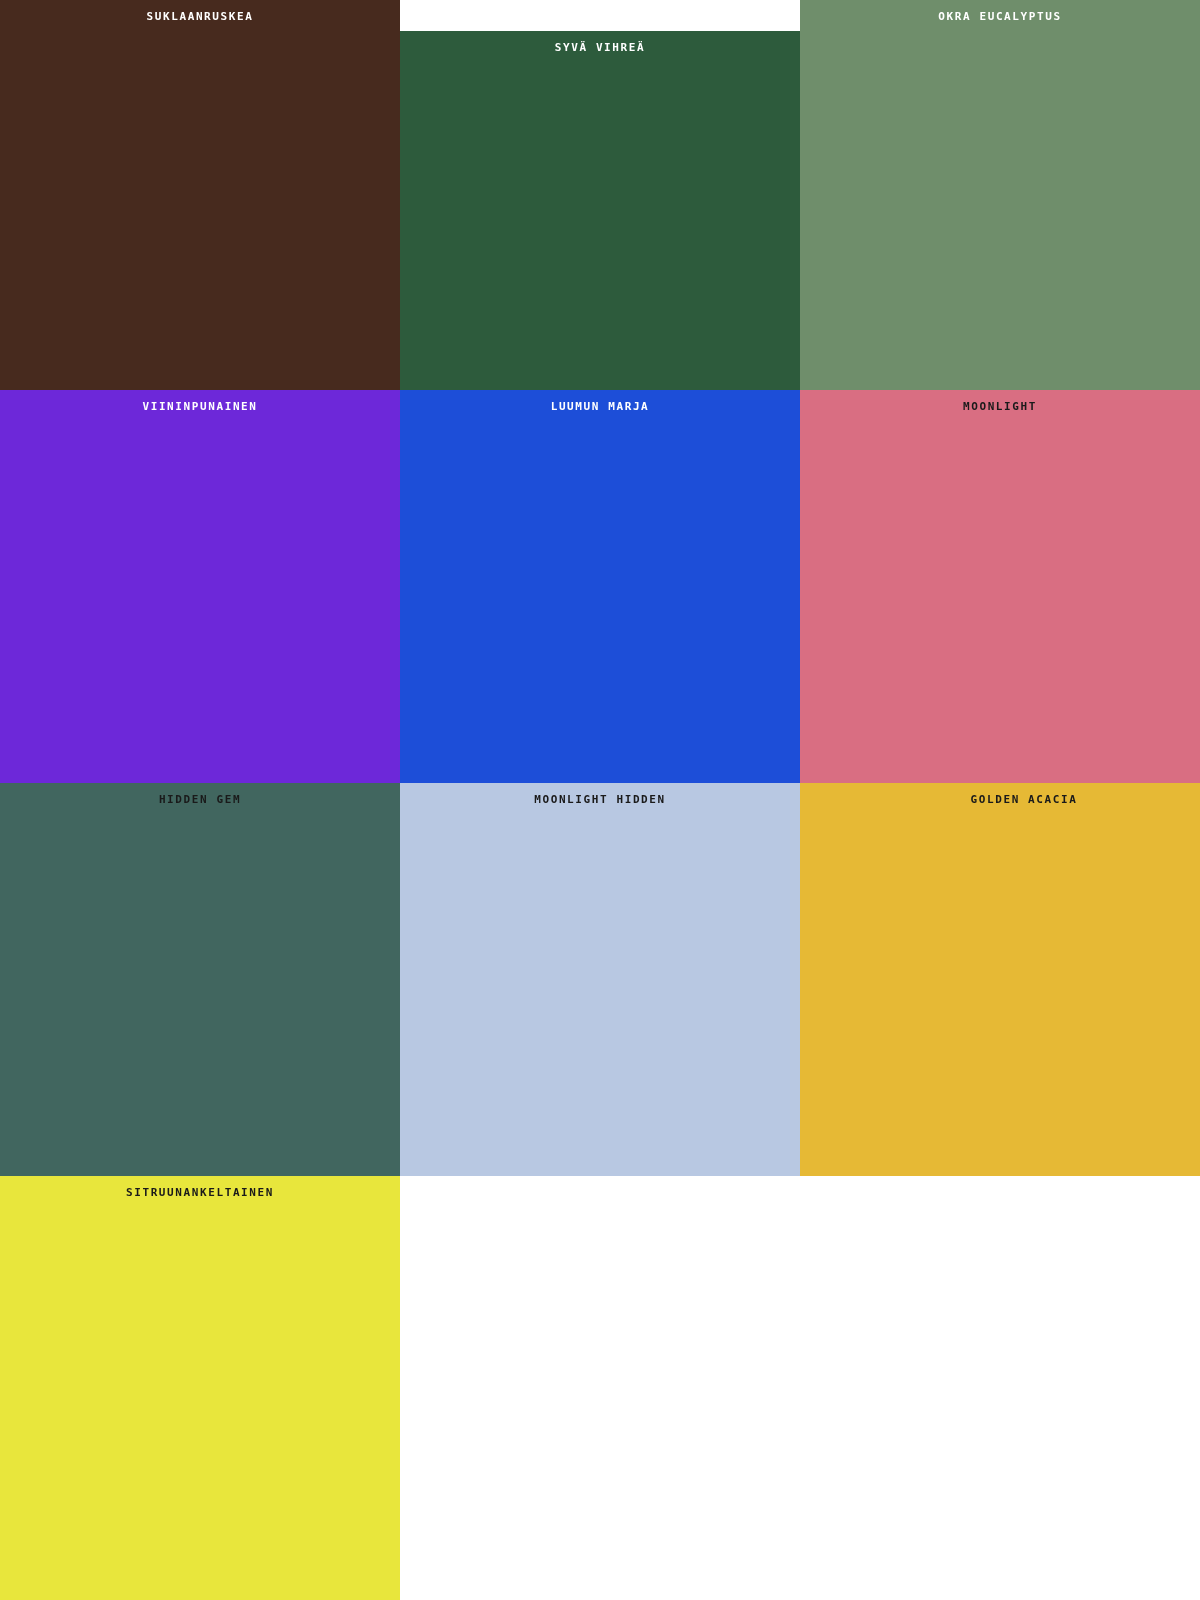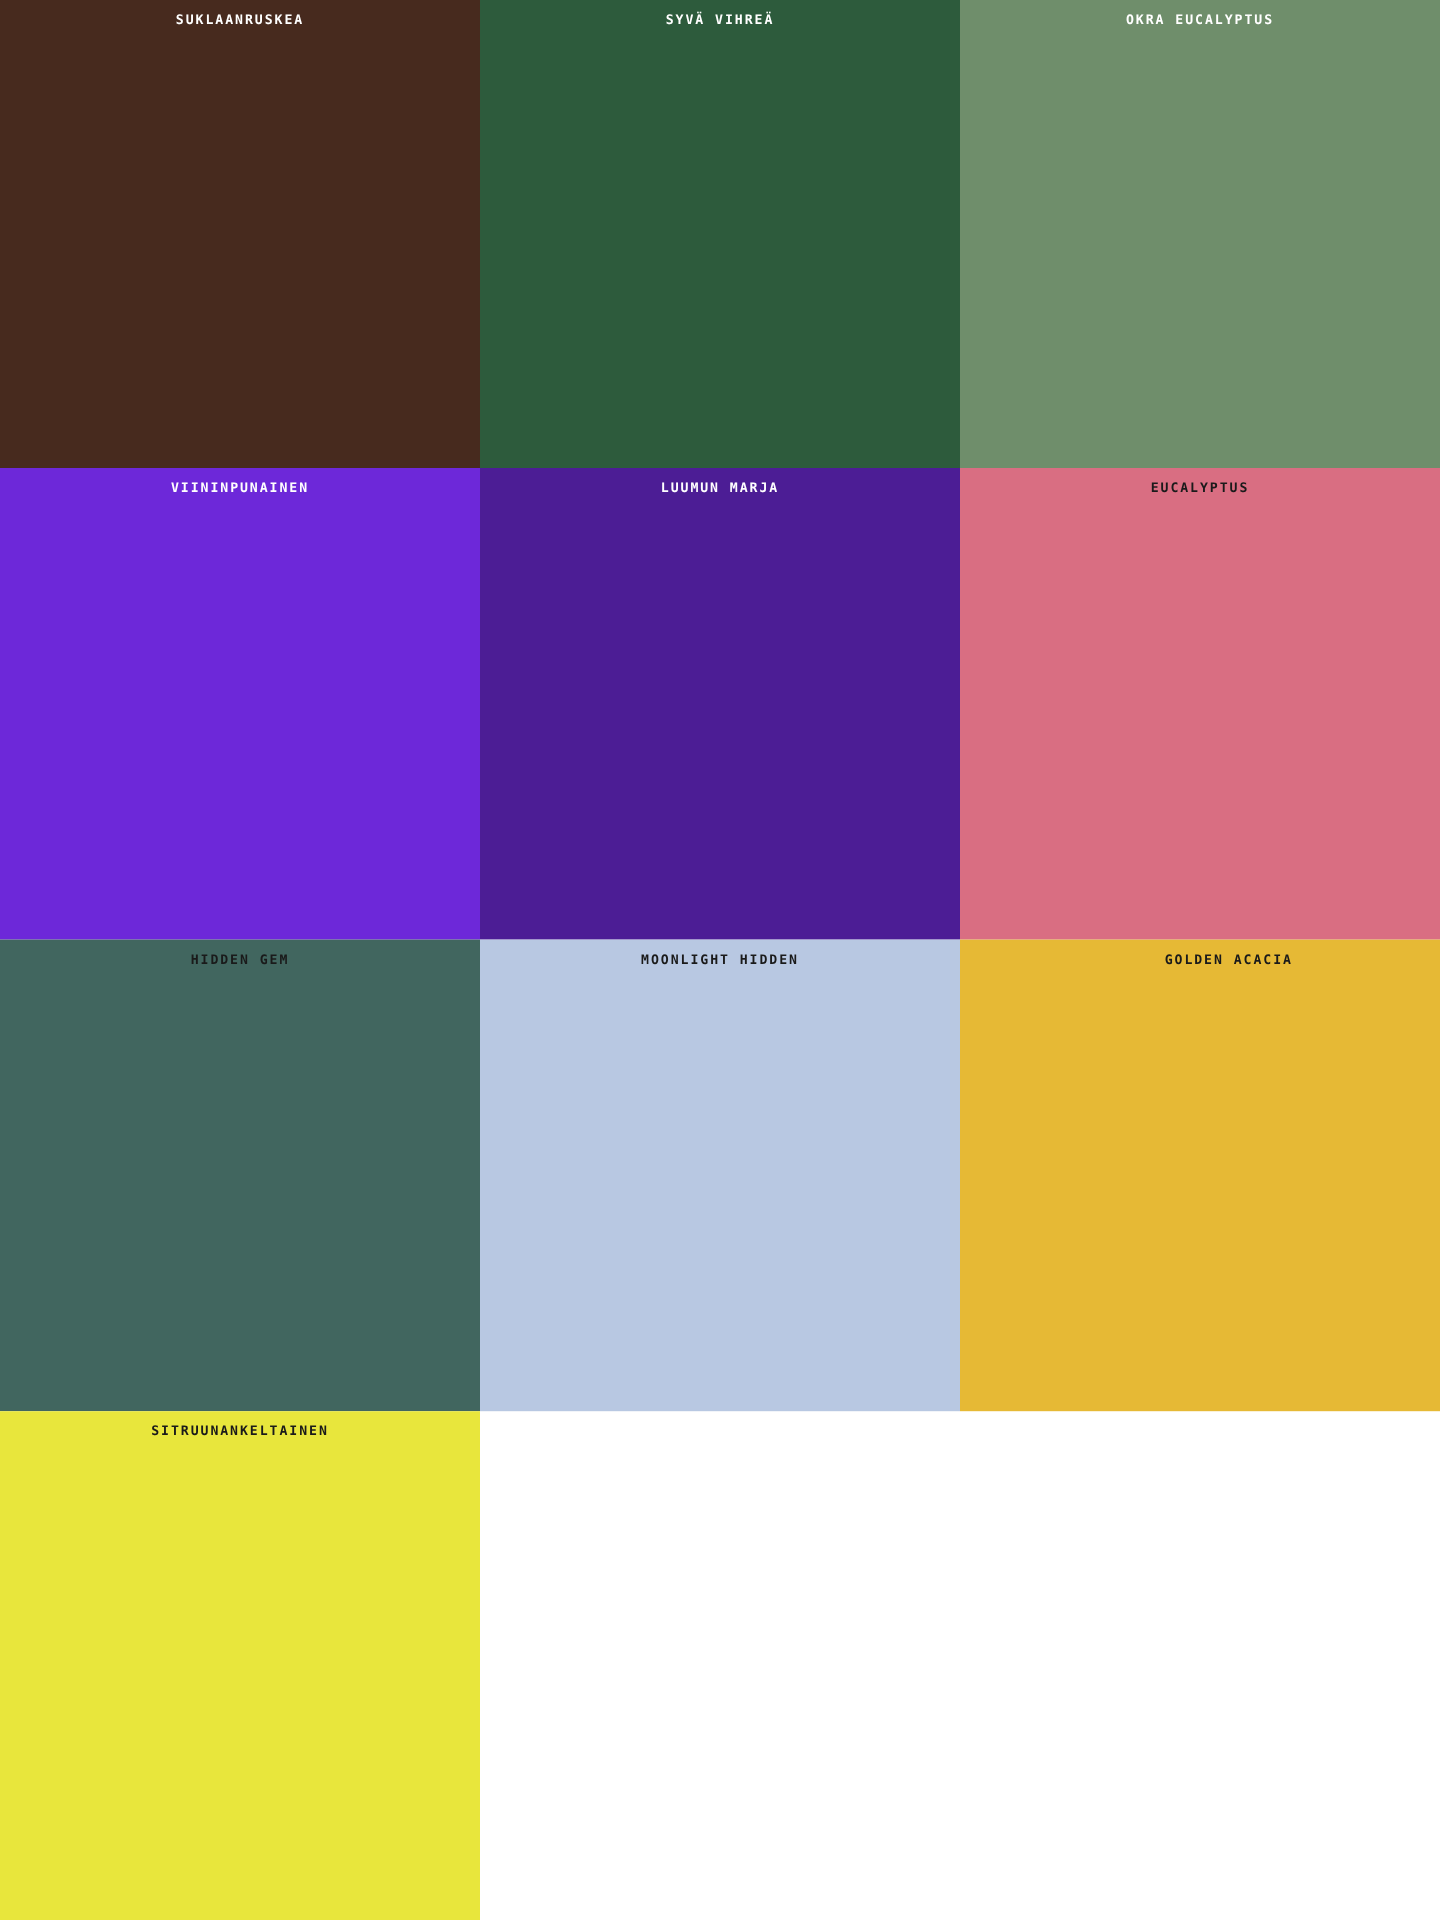--- a/index.html
+++ b/index.html
@@ -46,34 +46,34 @@
   .label-light { color: #ffffff; }
   .label-dark  { color: #1a1a1a; }
 </style>
 </head>
 <body>
 
 <div id="palette-grid">
     <div class="swatch" style="background-color: rgb(71, 42, 30);">
       <div class="swatch-label label-light" style="color: rgb(255, 255, 255);">SUKLAANRUSKEA</div>
     </div>
-    <div class="swatch" style="background-color: rgb(45, 91, 60);">
+    <div class="swatch" style="background-color: rgb(45, 91, 60); margin-top: 31px;">
       <div class="swatch-label label-light" style="color: rgb(255, 255, 255);">SYVÄ VIHREÄ</div>
     </div>
     <div class="swatch" style="background-color: rgb(111, 142, 107);">
       <div class="swatch-label label-light" style="color: rgb(255, 255, 255);">OKRA EUCALYPTUS</div>
     </div>
     <div class="swatch" style="background-color: #6d28d9;">
       <div class="swatch-label label-light" style="color: rgb(255, 255, 255);">VIININPUNAINEN</div>
     </div>
-    <div class="swatch" style="background-color: #4c1d95;">
+    <div class="swatch" style="background-color: #1d4ed8;">
       <div class="swatch-label label-light" style="color: rgb(255, 255, 255);">LUUMUN MARJA</div>
     </div>
     <div class="swatch" style="background-color: rgb(217, 110, 130);">
-      <div class="swatch-label label-dark" style="color: rgb(26, 26, 26);">EUCALYPTUS</div>
+      <div class="swatch-label label-dark" style="color: rgb(26, 26, 26);">MOONLIGHT</div>
     </div>
     <div class="swatch" style="background-color: rgb(65, 102, 95); padding-left: 24px;">
       <div class="swatch-label label-dark" style="color: rgb(26, 26, 26);">HIDDEN GEM</div>
     </div>
     <div class="swatch" style="background-color: rgb(184, 200, 226);">
       <div class="swatch-label label-dark" style="color: rgb(26, 26, 26);">MOONLIGHT HIDDEN</div>
     </div>
     <div class="swatch" style="background-color: rgb(230, 185, 53);">
       <div class="swatch-label label-dark" style="color: rgb(26, 26, 26); padding-left: 48px;">GOLDEN ACACIA</div>
     </div>

